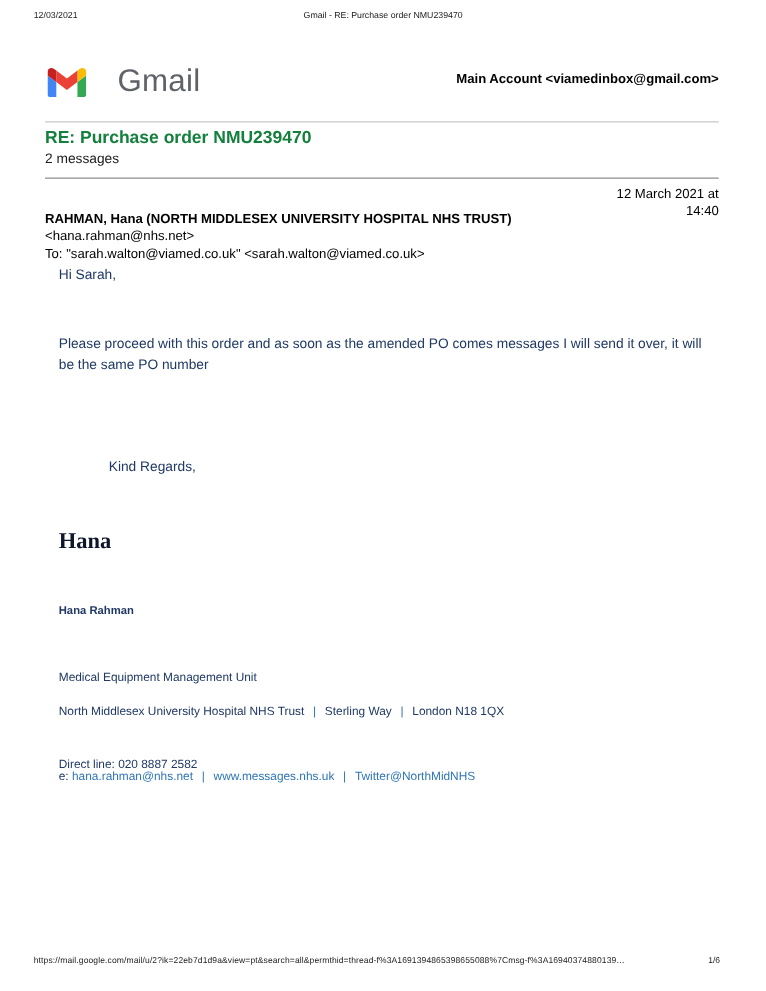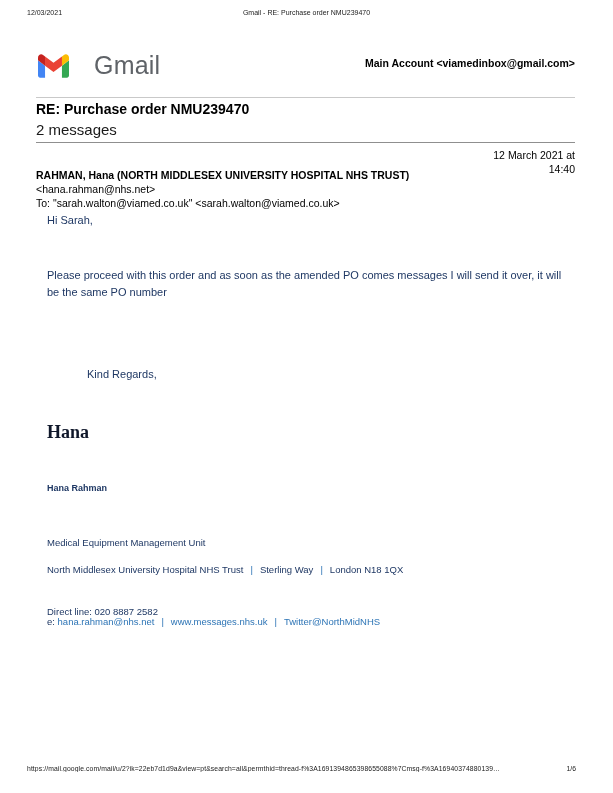--- a/index.html
+++ b/index.html
@@ -41,25 +41,25 @@
     position: absolute; right: 38px; top: 57px;
     font-size: 10.5px; font-weight: bold; color: #000;
   }
   
   .rule { position: absolute; left: 36px; right: 38px; height: 0; border-top: 1px solid #c9c9c9; }
   .rule-1 { top: 97px; }
   .rule-2 { top: 142px; border-top-color: #8f8f8f; }
   
   .subject {
     position: absolute; left: 36px; top: 101px;
-    font-size: 14px; font-weight: bold; color: #000000;
+    font-size: 14px; font-weight: bold; color: #15803d;
   }
   .msg-count {
     position: absolute; left: 36px; top: 121px;
-    font-size: 15px; color: #1a1a1a; text-align: center;
+    font-size: 11px; color: #1a1a1a; text-align: center;
   }
   
   .sender-block {
     position: absolute; left: 36px; right: 38px; top: 148px;
     display: flex; justify-content: space-between;
   }
   .sender-left { font-size: 10.5px; color: #000; line-height: 14px; max-width: 440px; margin-top: 20px; }
   .from-name { font-weight: bold; }
   .sender-right { font-size: 10.5px; color: #000; line-height: 14px; text-align: right; white-space: nowrap; }
   

